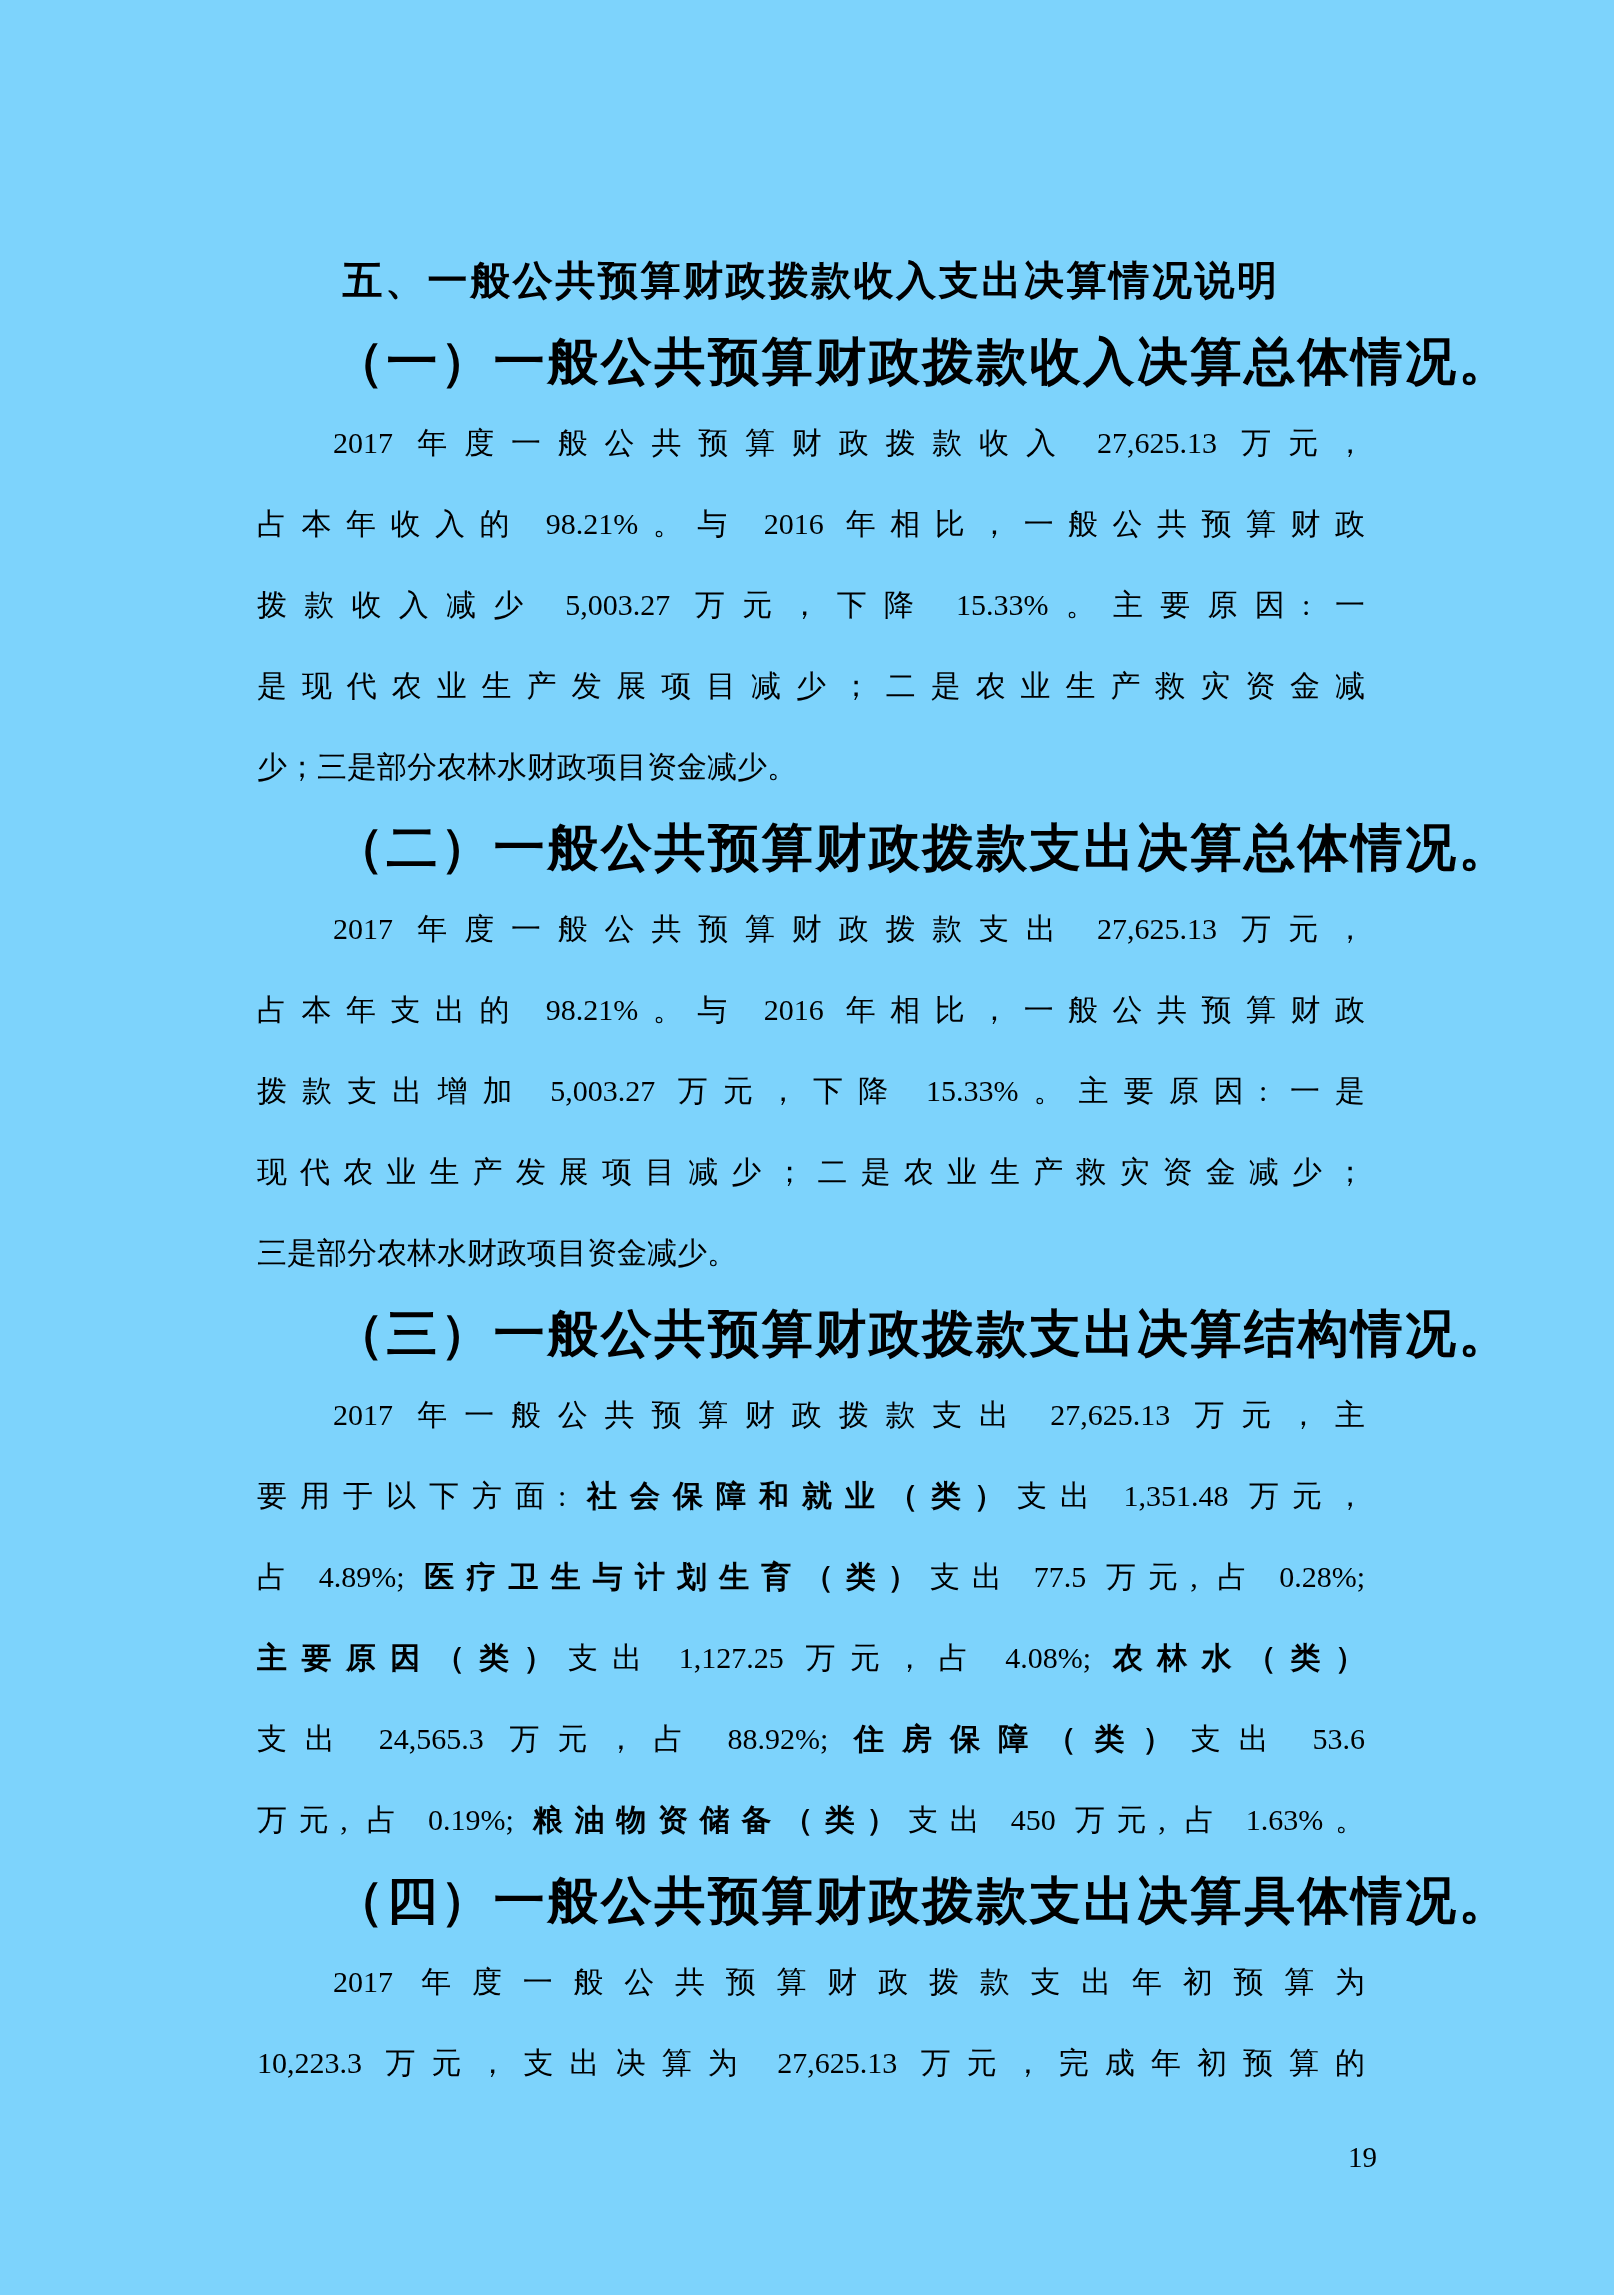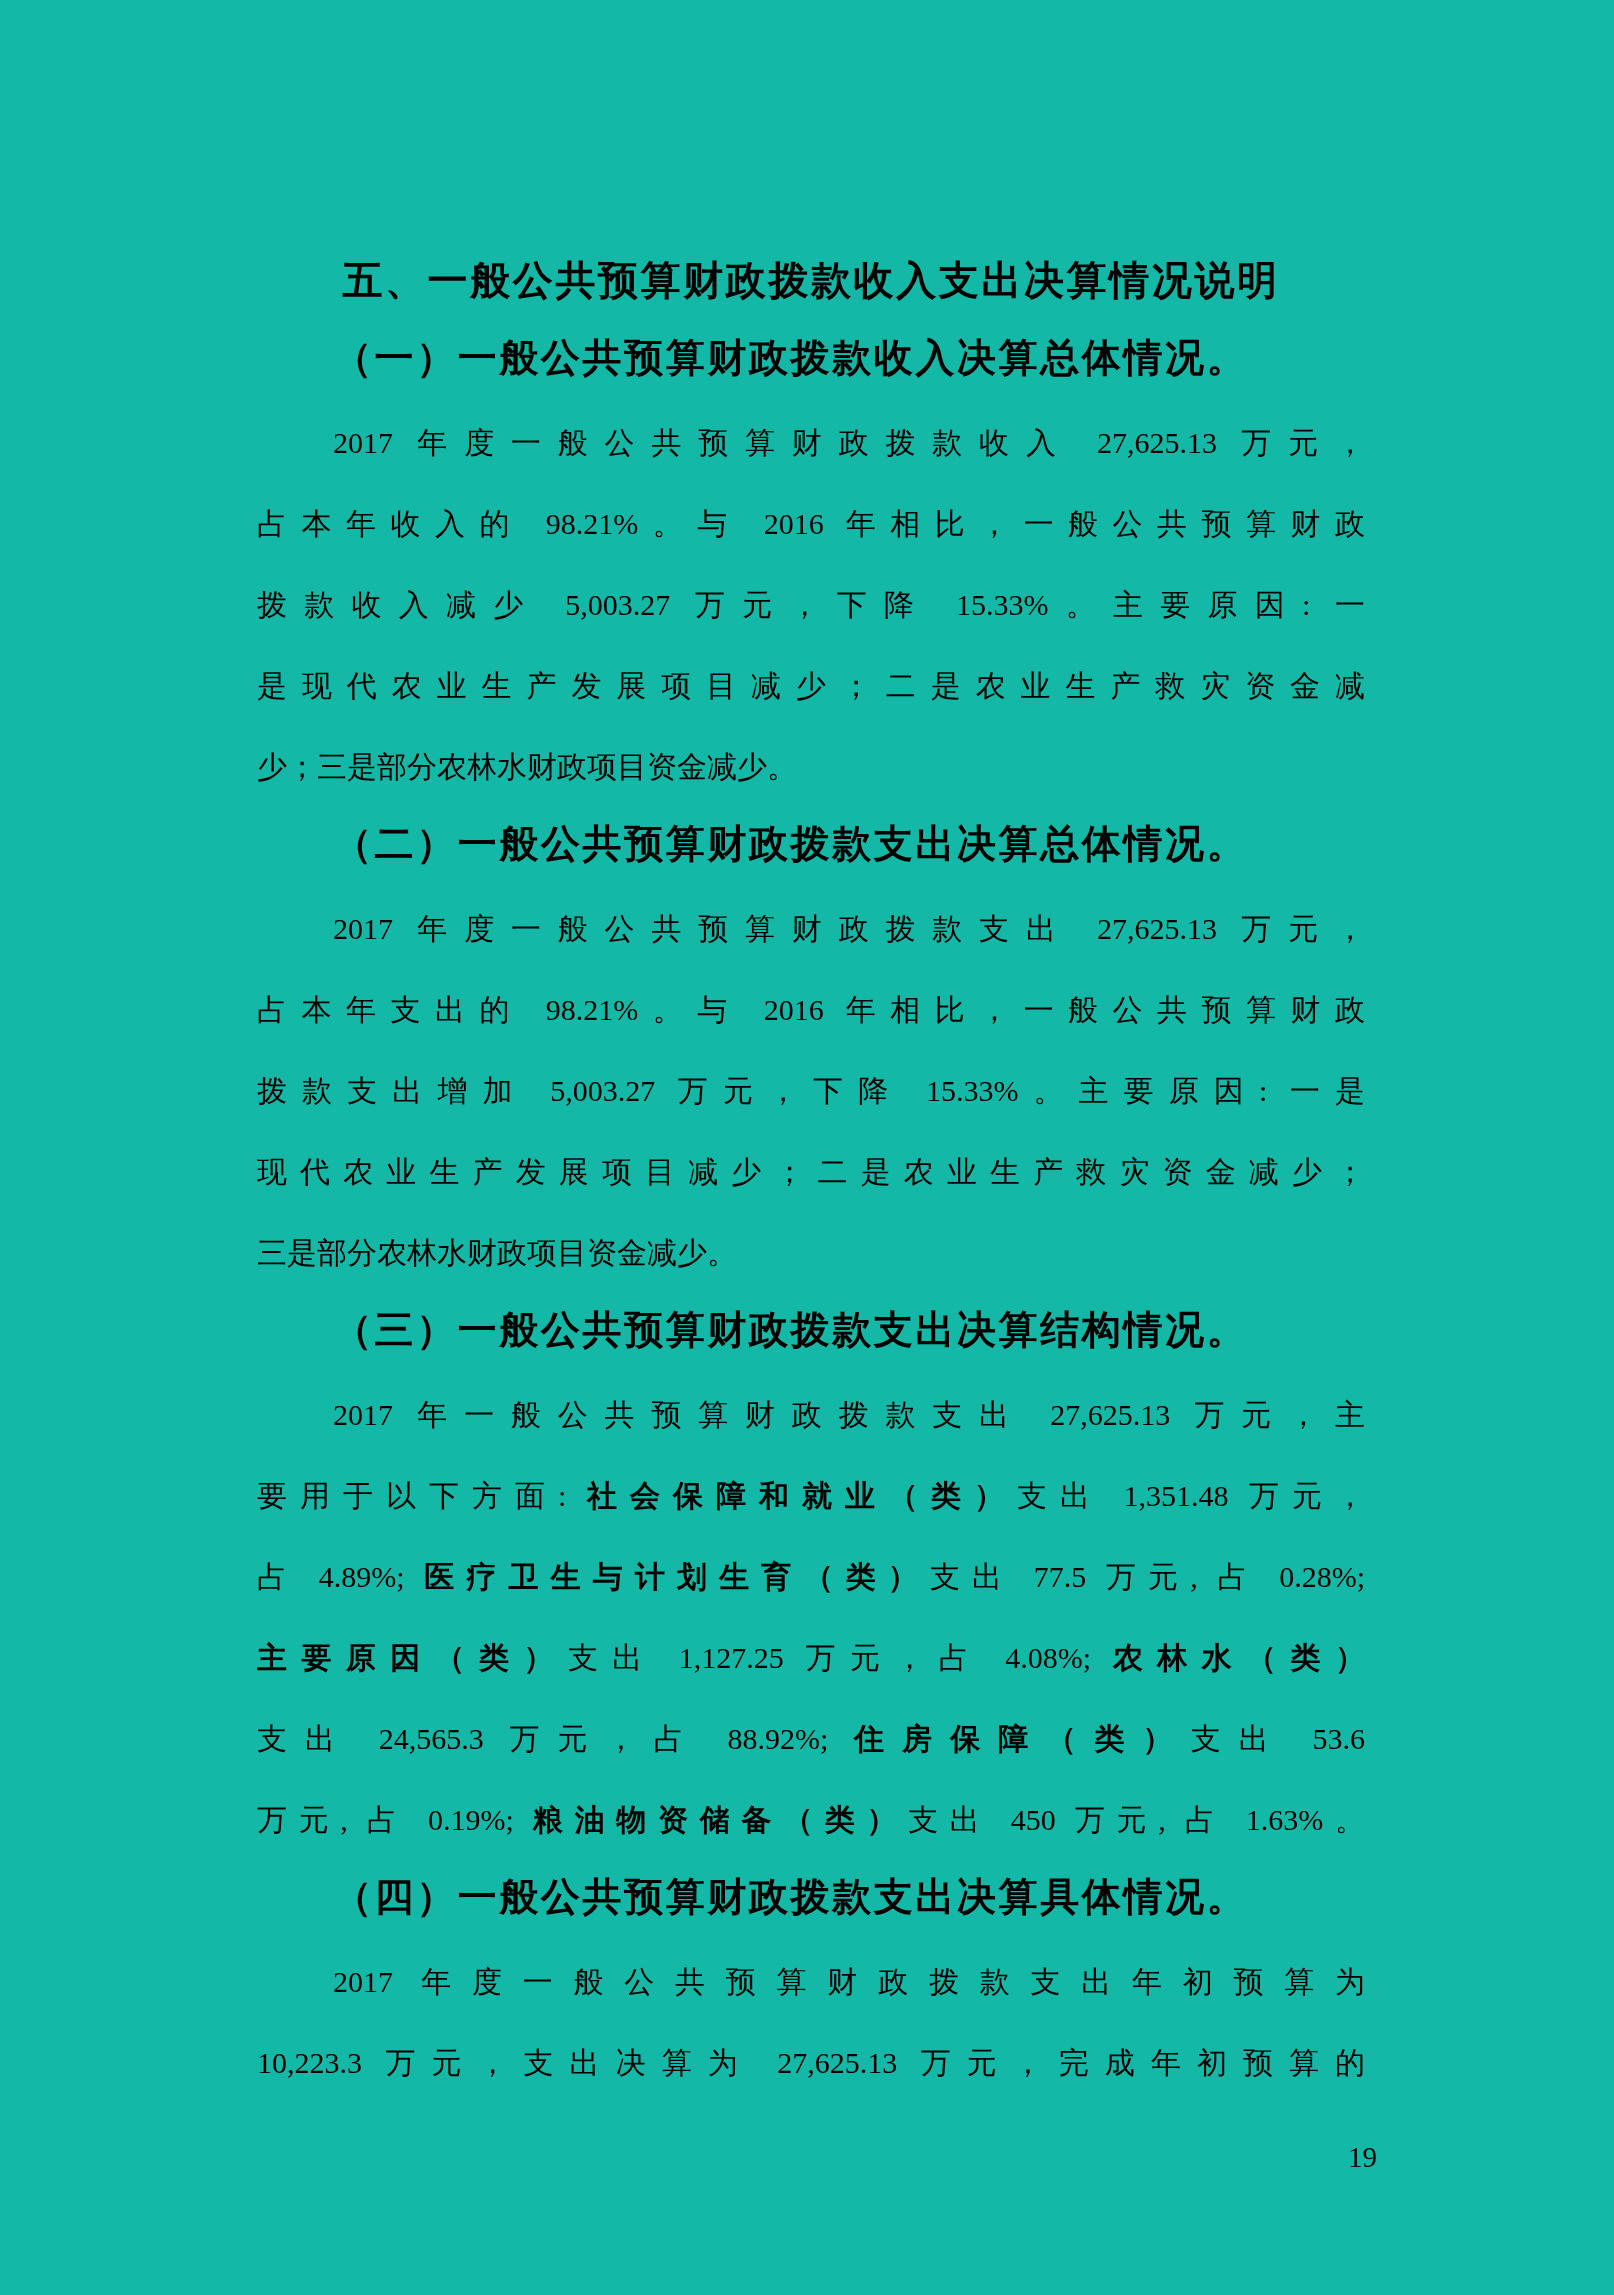--- a/index.html
+++ b/index.html
@@ -1,20 +1,20 @@
 <!DOCTYPE html>
 <html style="font-size:10.4px"><head>
 <meta charset="utf-8">
 <style>
   html, body { margin: 0; padding: 0; background: #ffffff; }
   .page {
     position: relative;
     width: 1615px;
     height: 2295px;
-    background: #14b8a6;
+    background: #7dd3fc;
     color: #000000;
     font-family: "Liberation Serif", "DejaVu Serif", serif;
     overflow: hidden;
   }
   .doc {
     position: absolute;
     left: 257px;
     top: 240px;
     width: 1108px;
   }
@@ -28,23 +28,23 @@
   }
   .line.title {
     font-family: "Liberation Sans", "DejaVu Sans", sans-serif;
     font-weight: bold;
     font-size: 40px;
     letter-spacing: 2.6px;
     text-align: center;
     text-align-last: center;
   }
   .line.heading {
-    font-family: Liberation Mono, monospace;
+    font-family: Liberation Sans, sans-serif;
     font-weight: bold;
-    font-size: 39px;
+    font-size: 51px;
     letter-spacing: 2.6px;
     padding-left: 76px;
     text-align: center;
     text-align-last: left;
   }
   .line.body-first { padding-left: 76px; }
   .line.body-end {
     text-align: center;
     text-align-last: left;
   }

